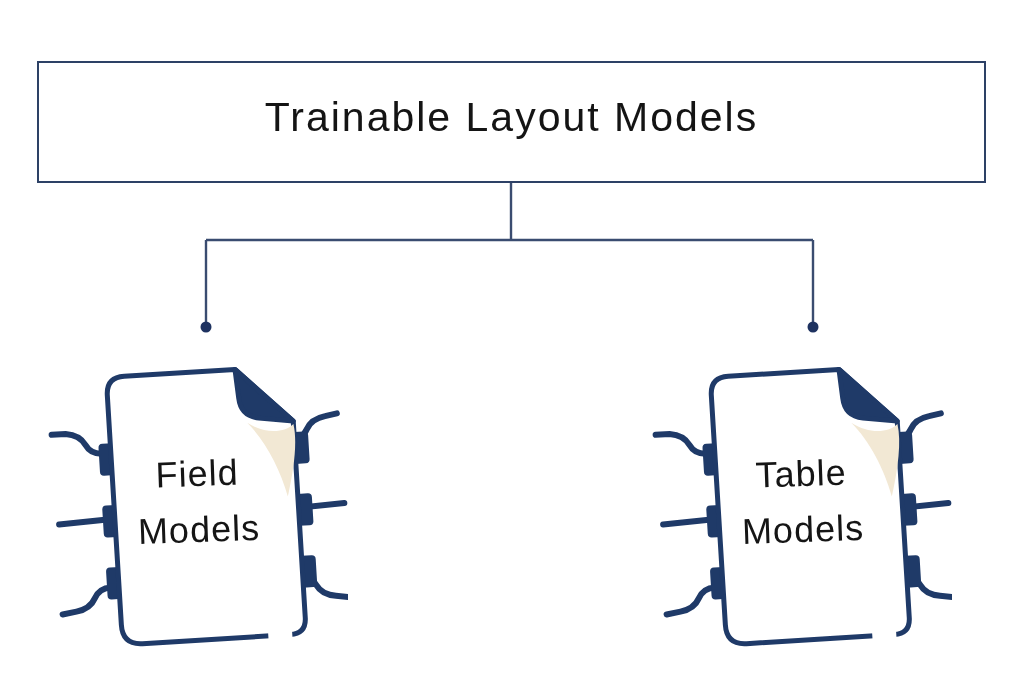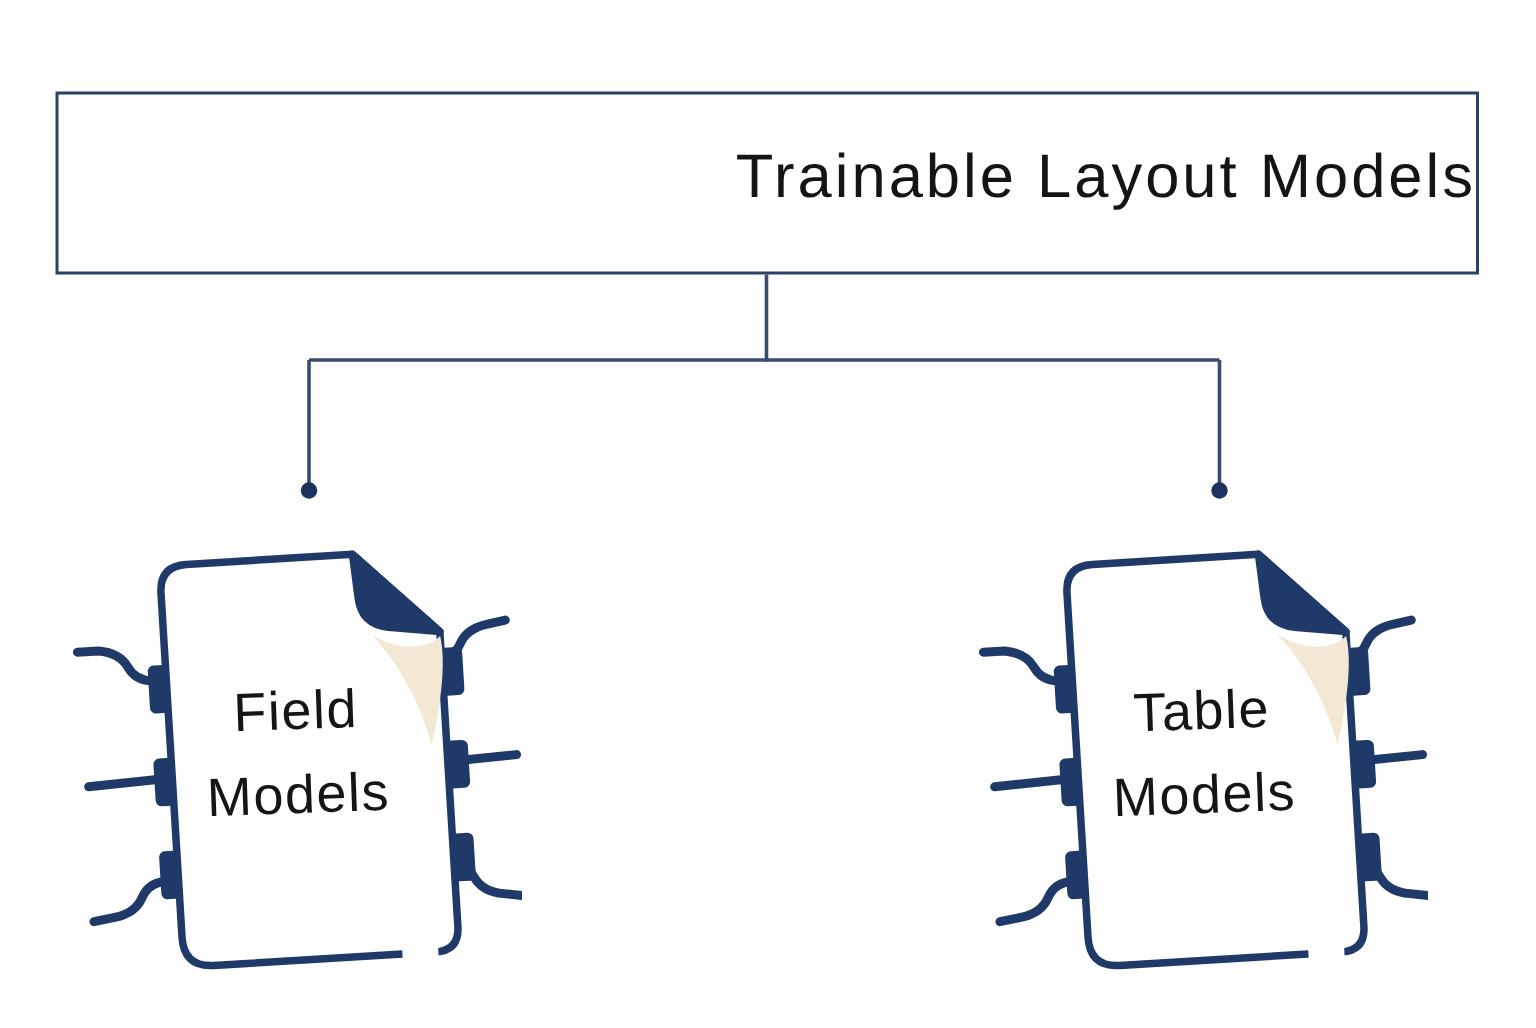--- a/index.html
+++ b/index.html
@@ -19,21 +19,21 @@
     position: absolute;
     left: 37px;
     top: 61px;
     width: 949px;
     height: 122px;
     box-sizing: border-box;
     border: 2px solid var(--box_border, #2d4166);
     background: #ffffff;
     display: flex;
     align-items: center;
-    justify-content: flex-end;
+    justify-content: center;
     padding-bottom: 10px;
   }
   .title-text {
     font-size: 41px;
     letter-spacing: 2px;
     color: var(--title_text, #141414);
     white-space: nowrap;
   }
   .connector-svg {
     position: absolute;

